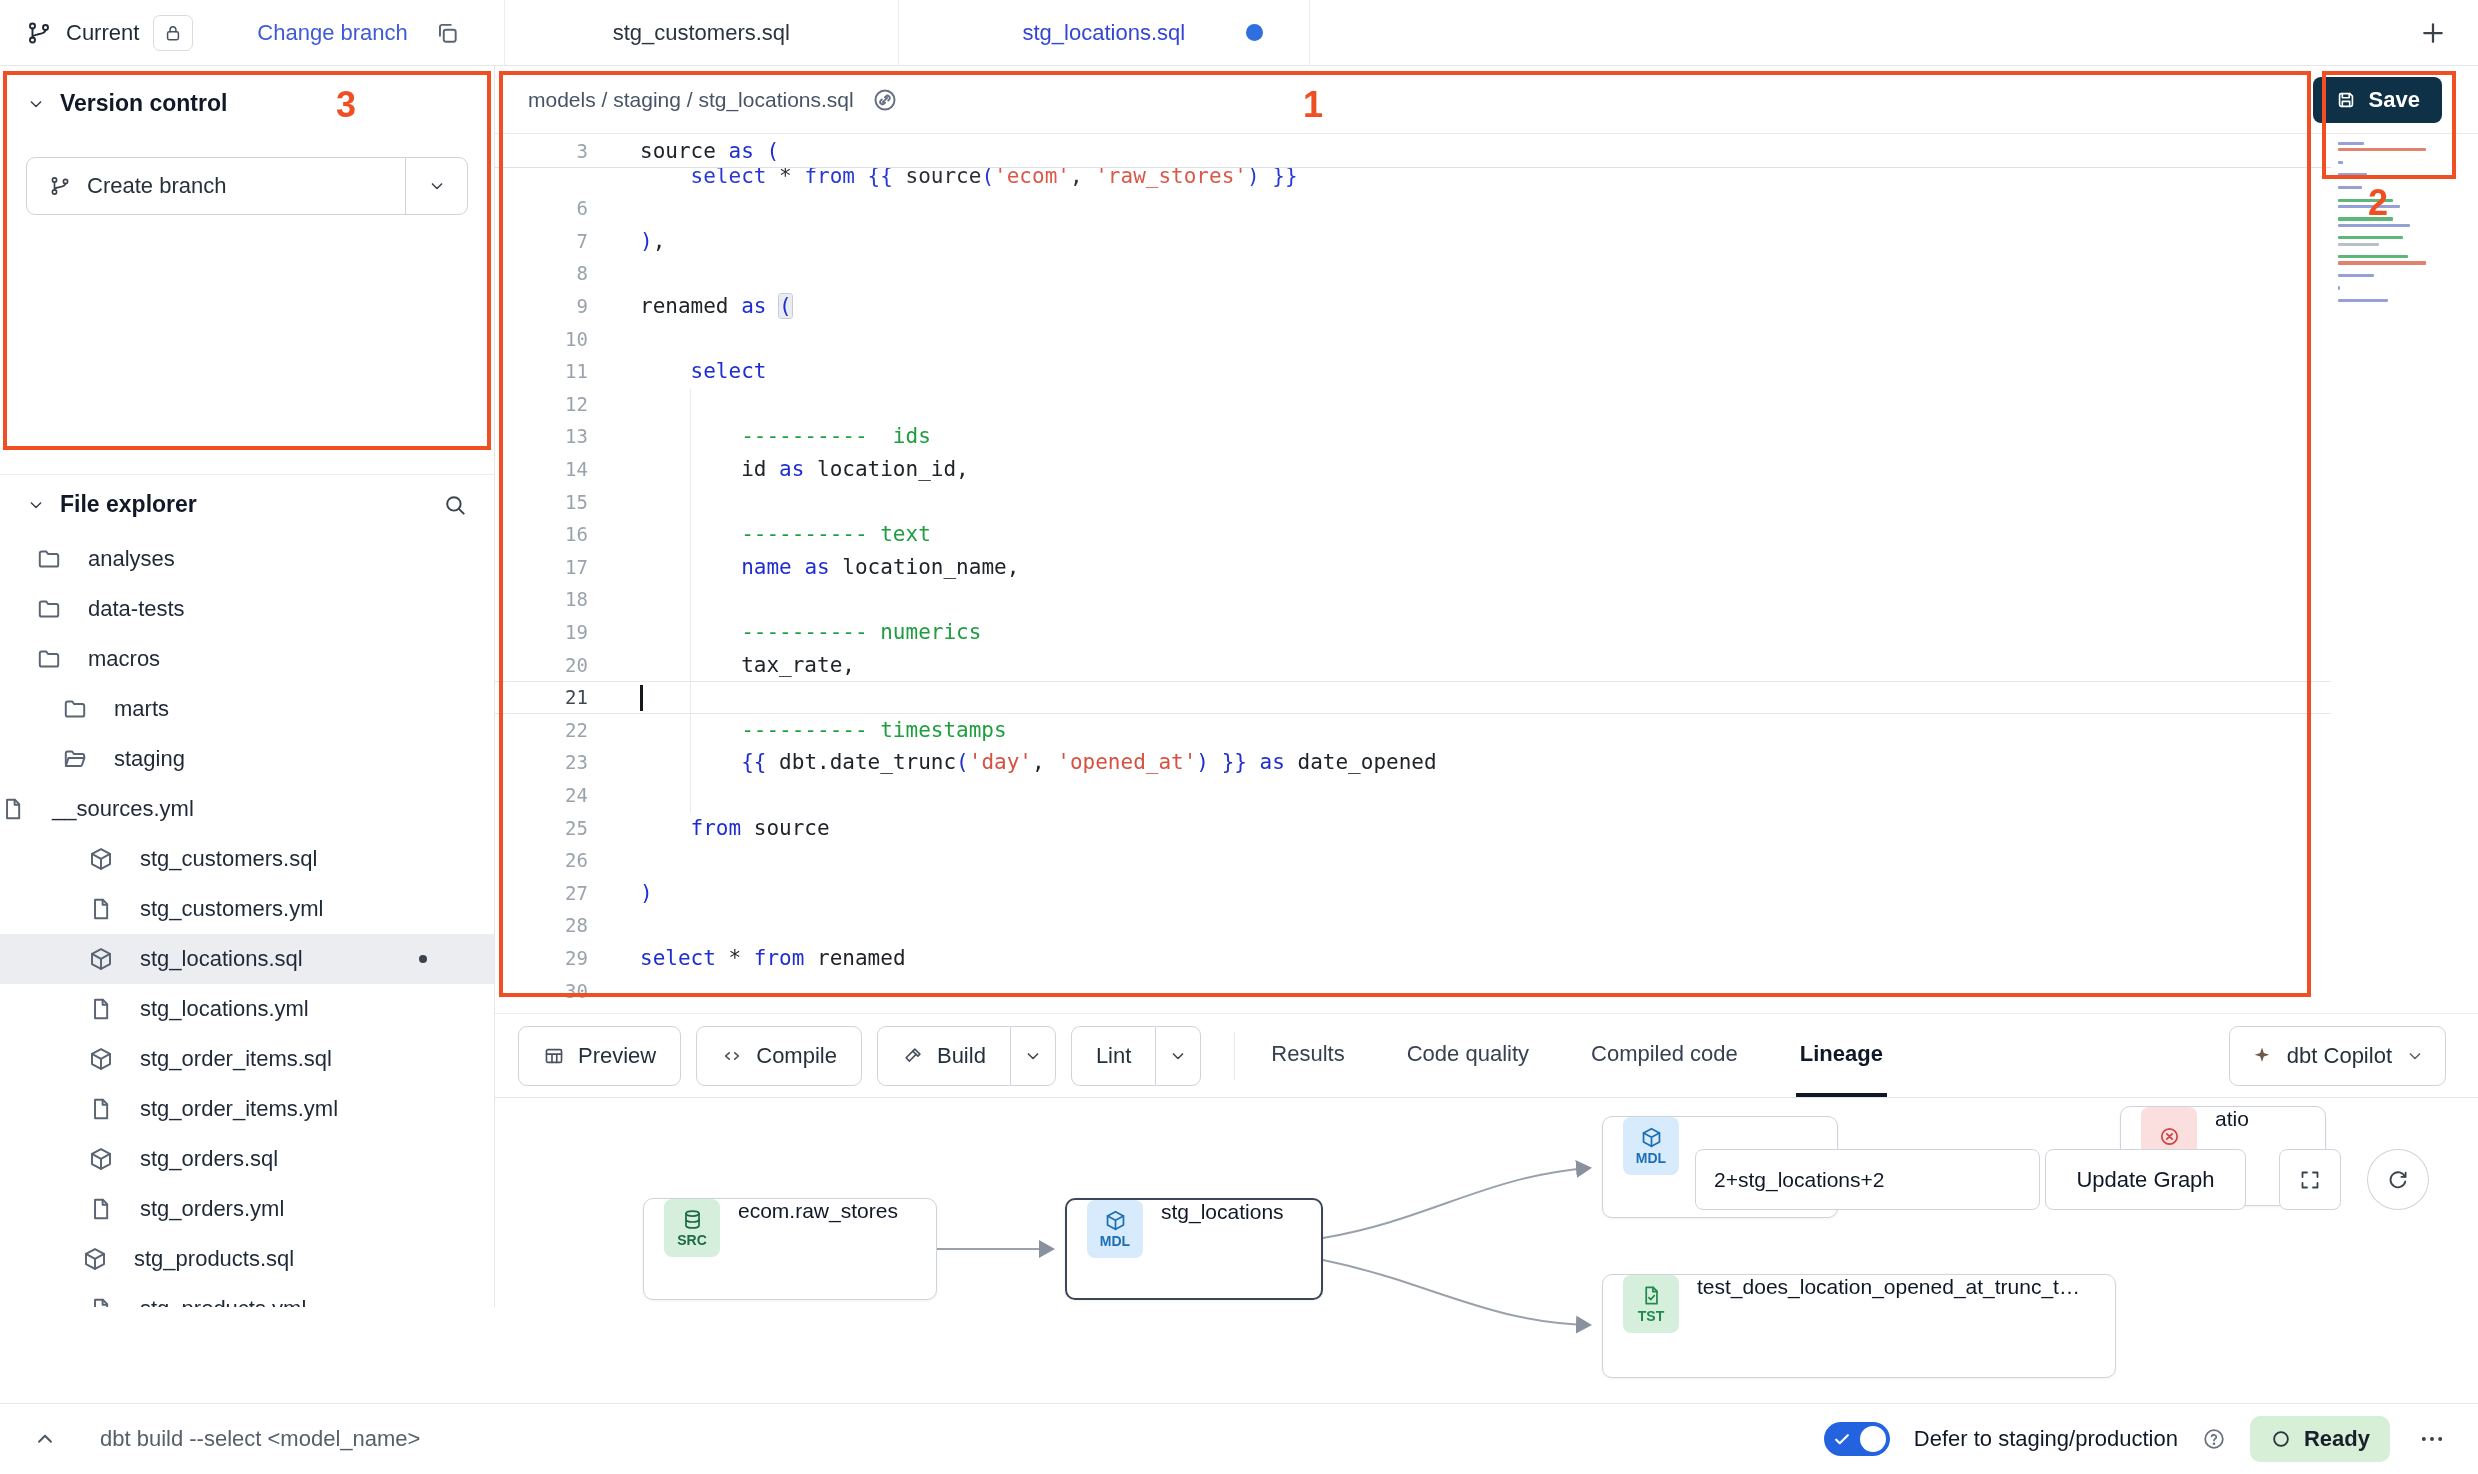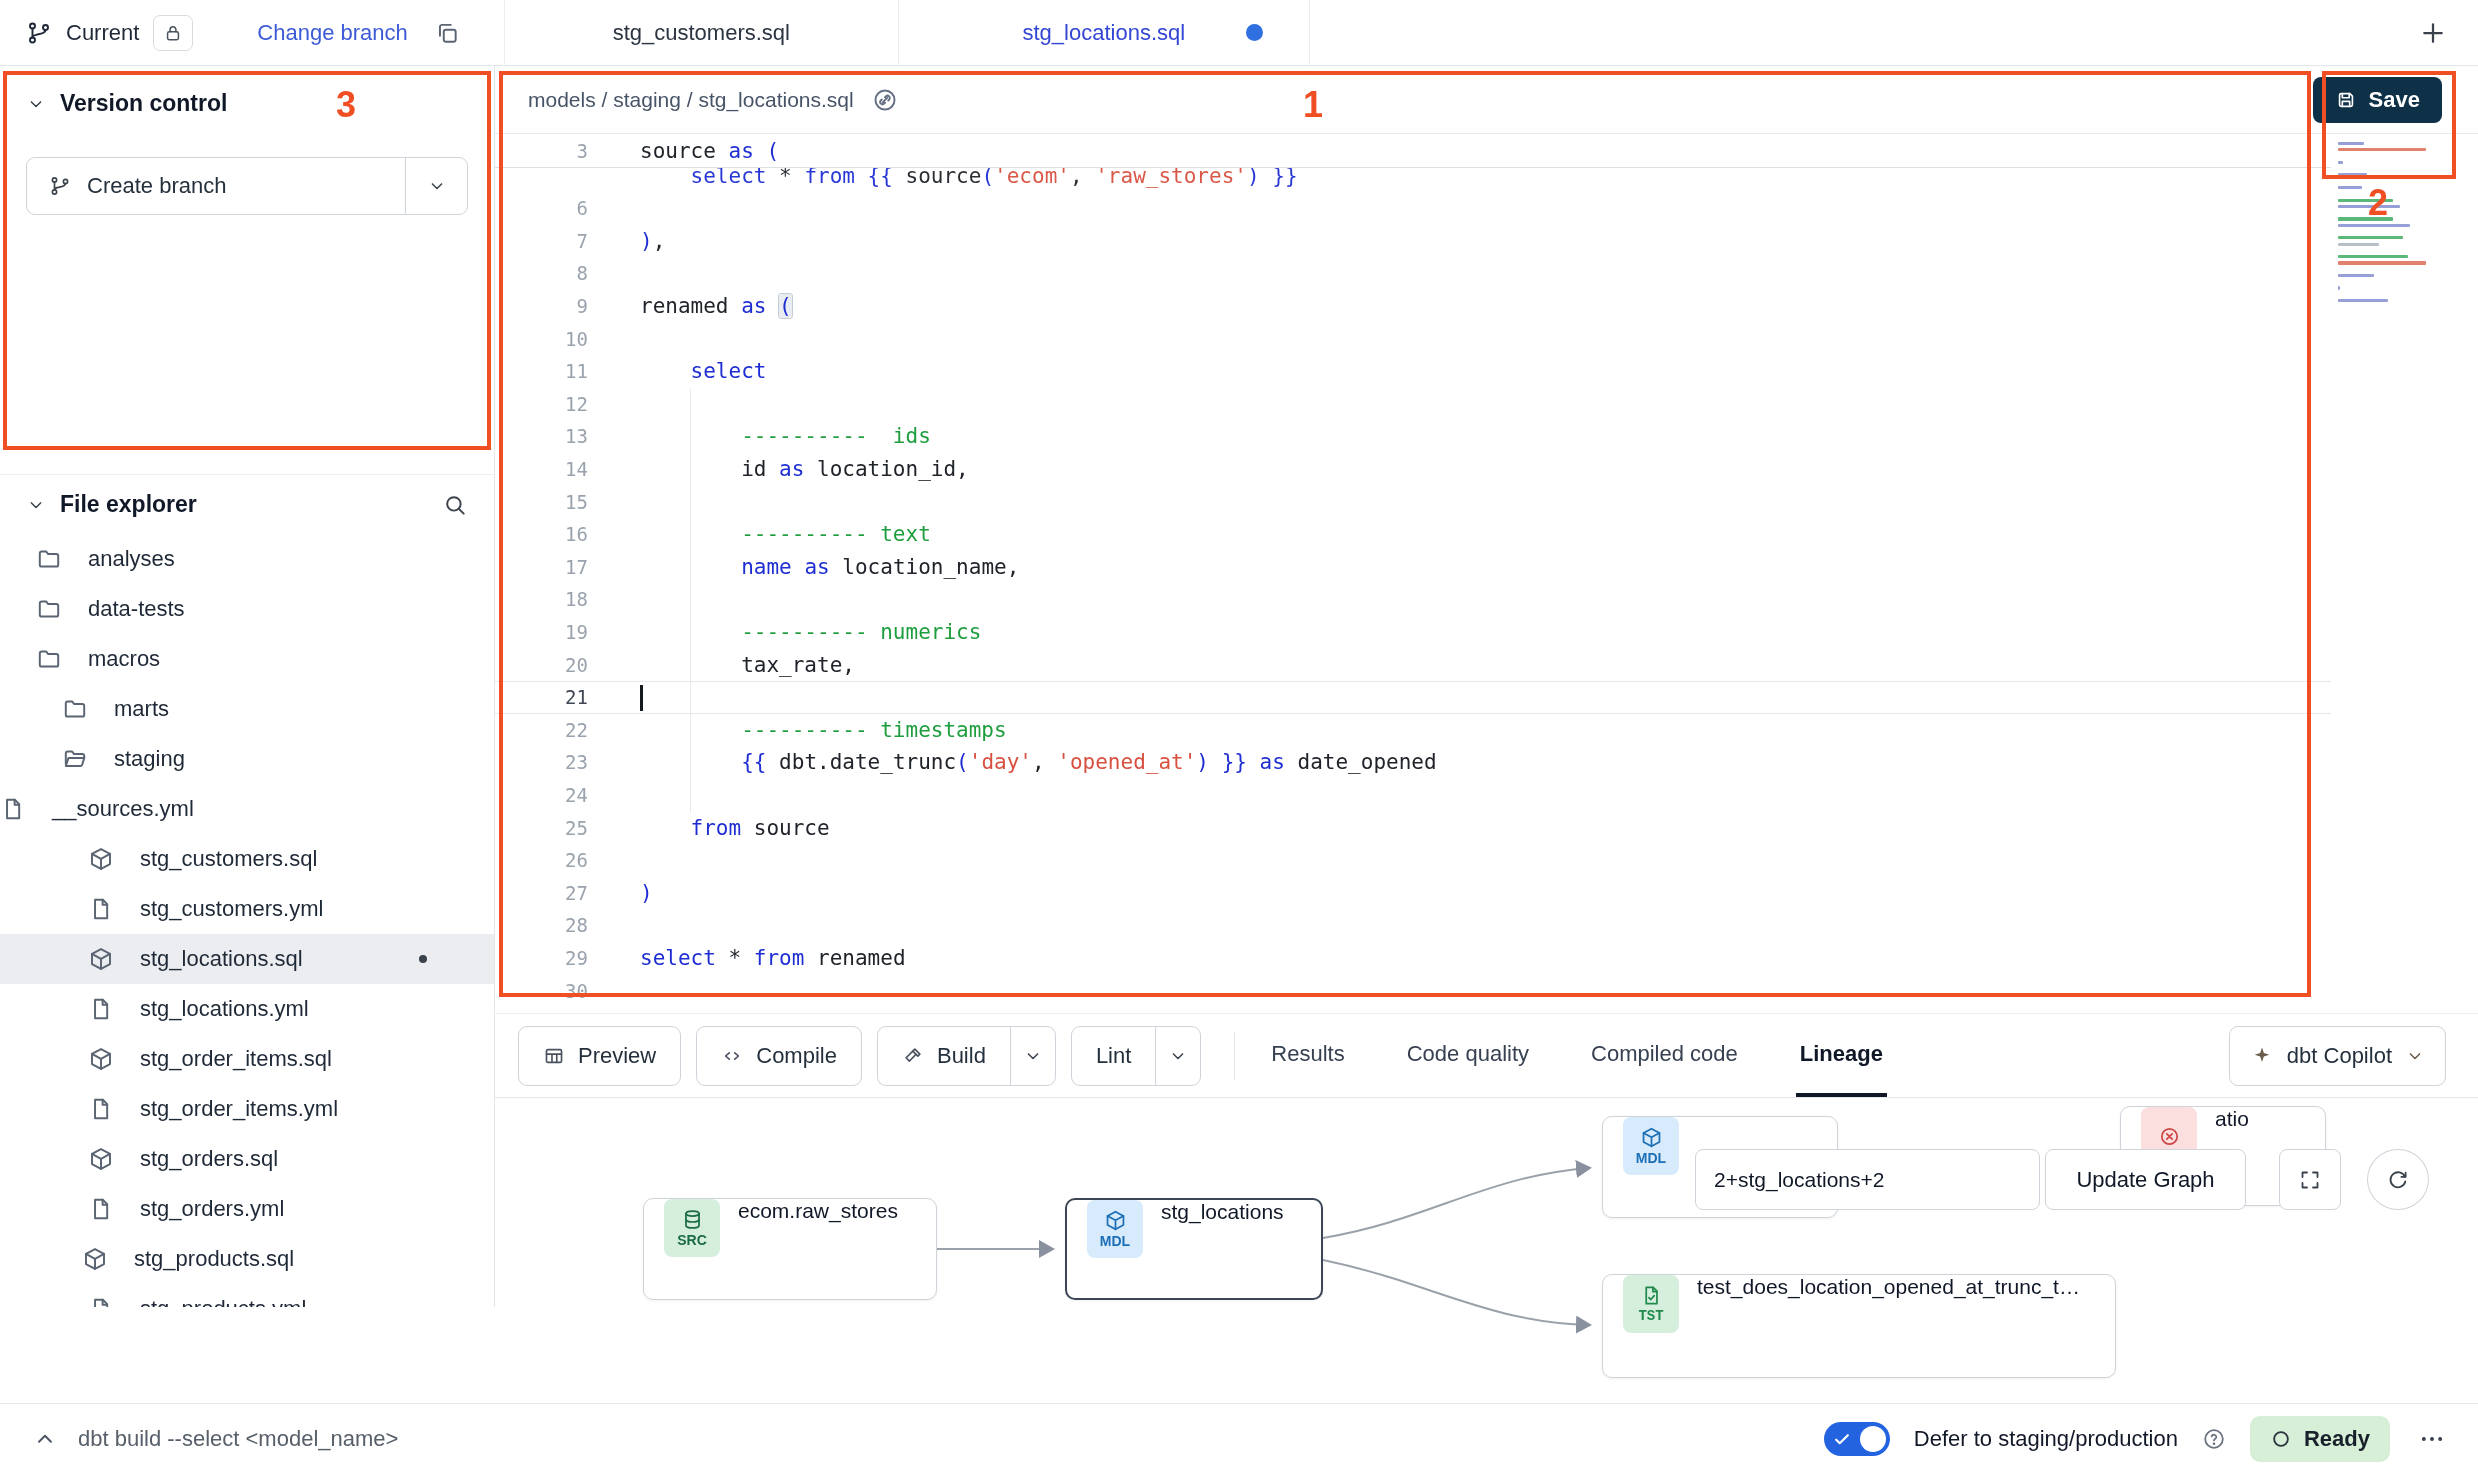--- a/index.html
+++ b/index.html
@@ -94,21 +94,21 @@
   .node-label{font-size:21px;color:#101828;font-weight:500;white-space:nowrap}
   .lin-input{position:absolute;left:1200px;top:51px;width:345px;height:61px;background:#fff;border:1px solid #cfd4da;border-radius:8px;font-size:21px;color:#101828;padding:0 18px;font-family:inherit;z-index:2}
   .lin-btn{position:absolute;left:1550px;top:51px;width:201px;height:61px;background:#fff;border:1px solid #cfd4da;border-radius:8px;font-size:22px;color:#101828;font-weight:500;display:flex;align-items:center;justify-content:center;cursor:pointer;z-index:2;font-family:inherit}
   .lin-sq{position:absolute;top:51px;width:62px;height:61px;background:#fff;border:1px solid #cfd4da;display:flex;align-items:center;justify-content:center;color:#3a424c;cursor:pointer;z-index:2}
   .lin-full{left:1784px;border-radius:8px}
   .lin-refresh{left:1872px;border-radius:50%}
 
   
   .statusbar{position:absolute;left:0;top:1403px;width:100%;height:71px;background:#fff;border-top:1px solid #e4e6ea;display:flex;align-items:center;padding:0 32px;z-index:5}
   .sb-chev{color:#4b5563;cursor:pointer}
-  .cmd{margin-left:20px;font-size:22px;color:#57606a}
+  .cmd{margin-left:42px;font-size:22px;color:#57606a}
   .sb-right{margin-left:auto;display:flex;align-items:center;gap:24px}
   .toggle{width:66px;height:34px;border-radius:17px;background:var(--toggle-on);position:relative;cursor:pointer}
   .toggle .check{position:absolute;left:8px;top:7px;width:20px;height:20px;color:#fff}
   .toggle .knob{position:absolute;right:4px;top:4px;width:26px;height:26px;background:#fff;border-radius:50%}
   .defer-label{font-size:22px;color:#111827;font-weight:500}
   .help{color:#6b7280;cursor:pointer}
   .ready{height:46px;background:var(--ready-bg);border-radius:10px;display:flex;align-items:center;gap:12px;padding:0 20px;font-size:22px;font-weight:600;color:#17202b;cursor:pointer}
   .ready .icon{color:#2b3440}
   .dots{color:#3a424c;cursor:pointer;margin-left:4px}
 
@@ -654,21 +654,21 @@
             <span class="icon">
               <svg viewBox="0 0 24 24" fill="none" stroke="currentColor" stroke-width="1.8" stroke-linecap="round" stroke-linejoin="round">
                 <circle cx="12" cy="12" r="8"></circle>
                 <path d="m9.2 9.2 5.6 5.6M14.8 9.2l-5.6 5.6"></path>
               </svg>
             </span>
           </div>
           <span class="node-label">atio</span>
         </div>
         <div class="node" style="left: 1107px; top: 176px; width: 514px; height: 104px;">
-          <div class="badge" style="background: rgb(214, 239, 220); color: rgb(31, 138, 76); font-family: Liberation Mono, monospace;">
+          <div class="badge" style="background: rgb(214, 239, 220); color: rgb(31, 138, 76);">
             <span class="icon">
               <svg viewBox="0 0 24 24" fill="none" stroke="currentColor" stroke-width="1.8" stroke-linecap="round" stroke-linejoin="round">
                 <path d="M6.5 3.5h7.2l4 4V20.5H6.5z"></path>
                 <path d="M13.5 3.5V8h4.2M9.3 14.2l2 2 3.6-4"></path>
               </svg>
             </span>
             <span>TST</span>
           </div>
           <span class="node-label">test_does_location_opened_at_trunc_t…</span>
         </div>

